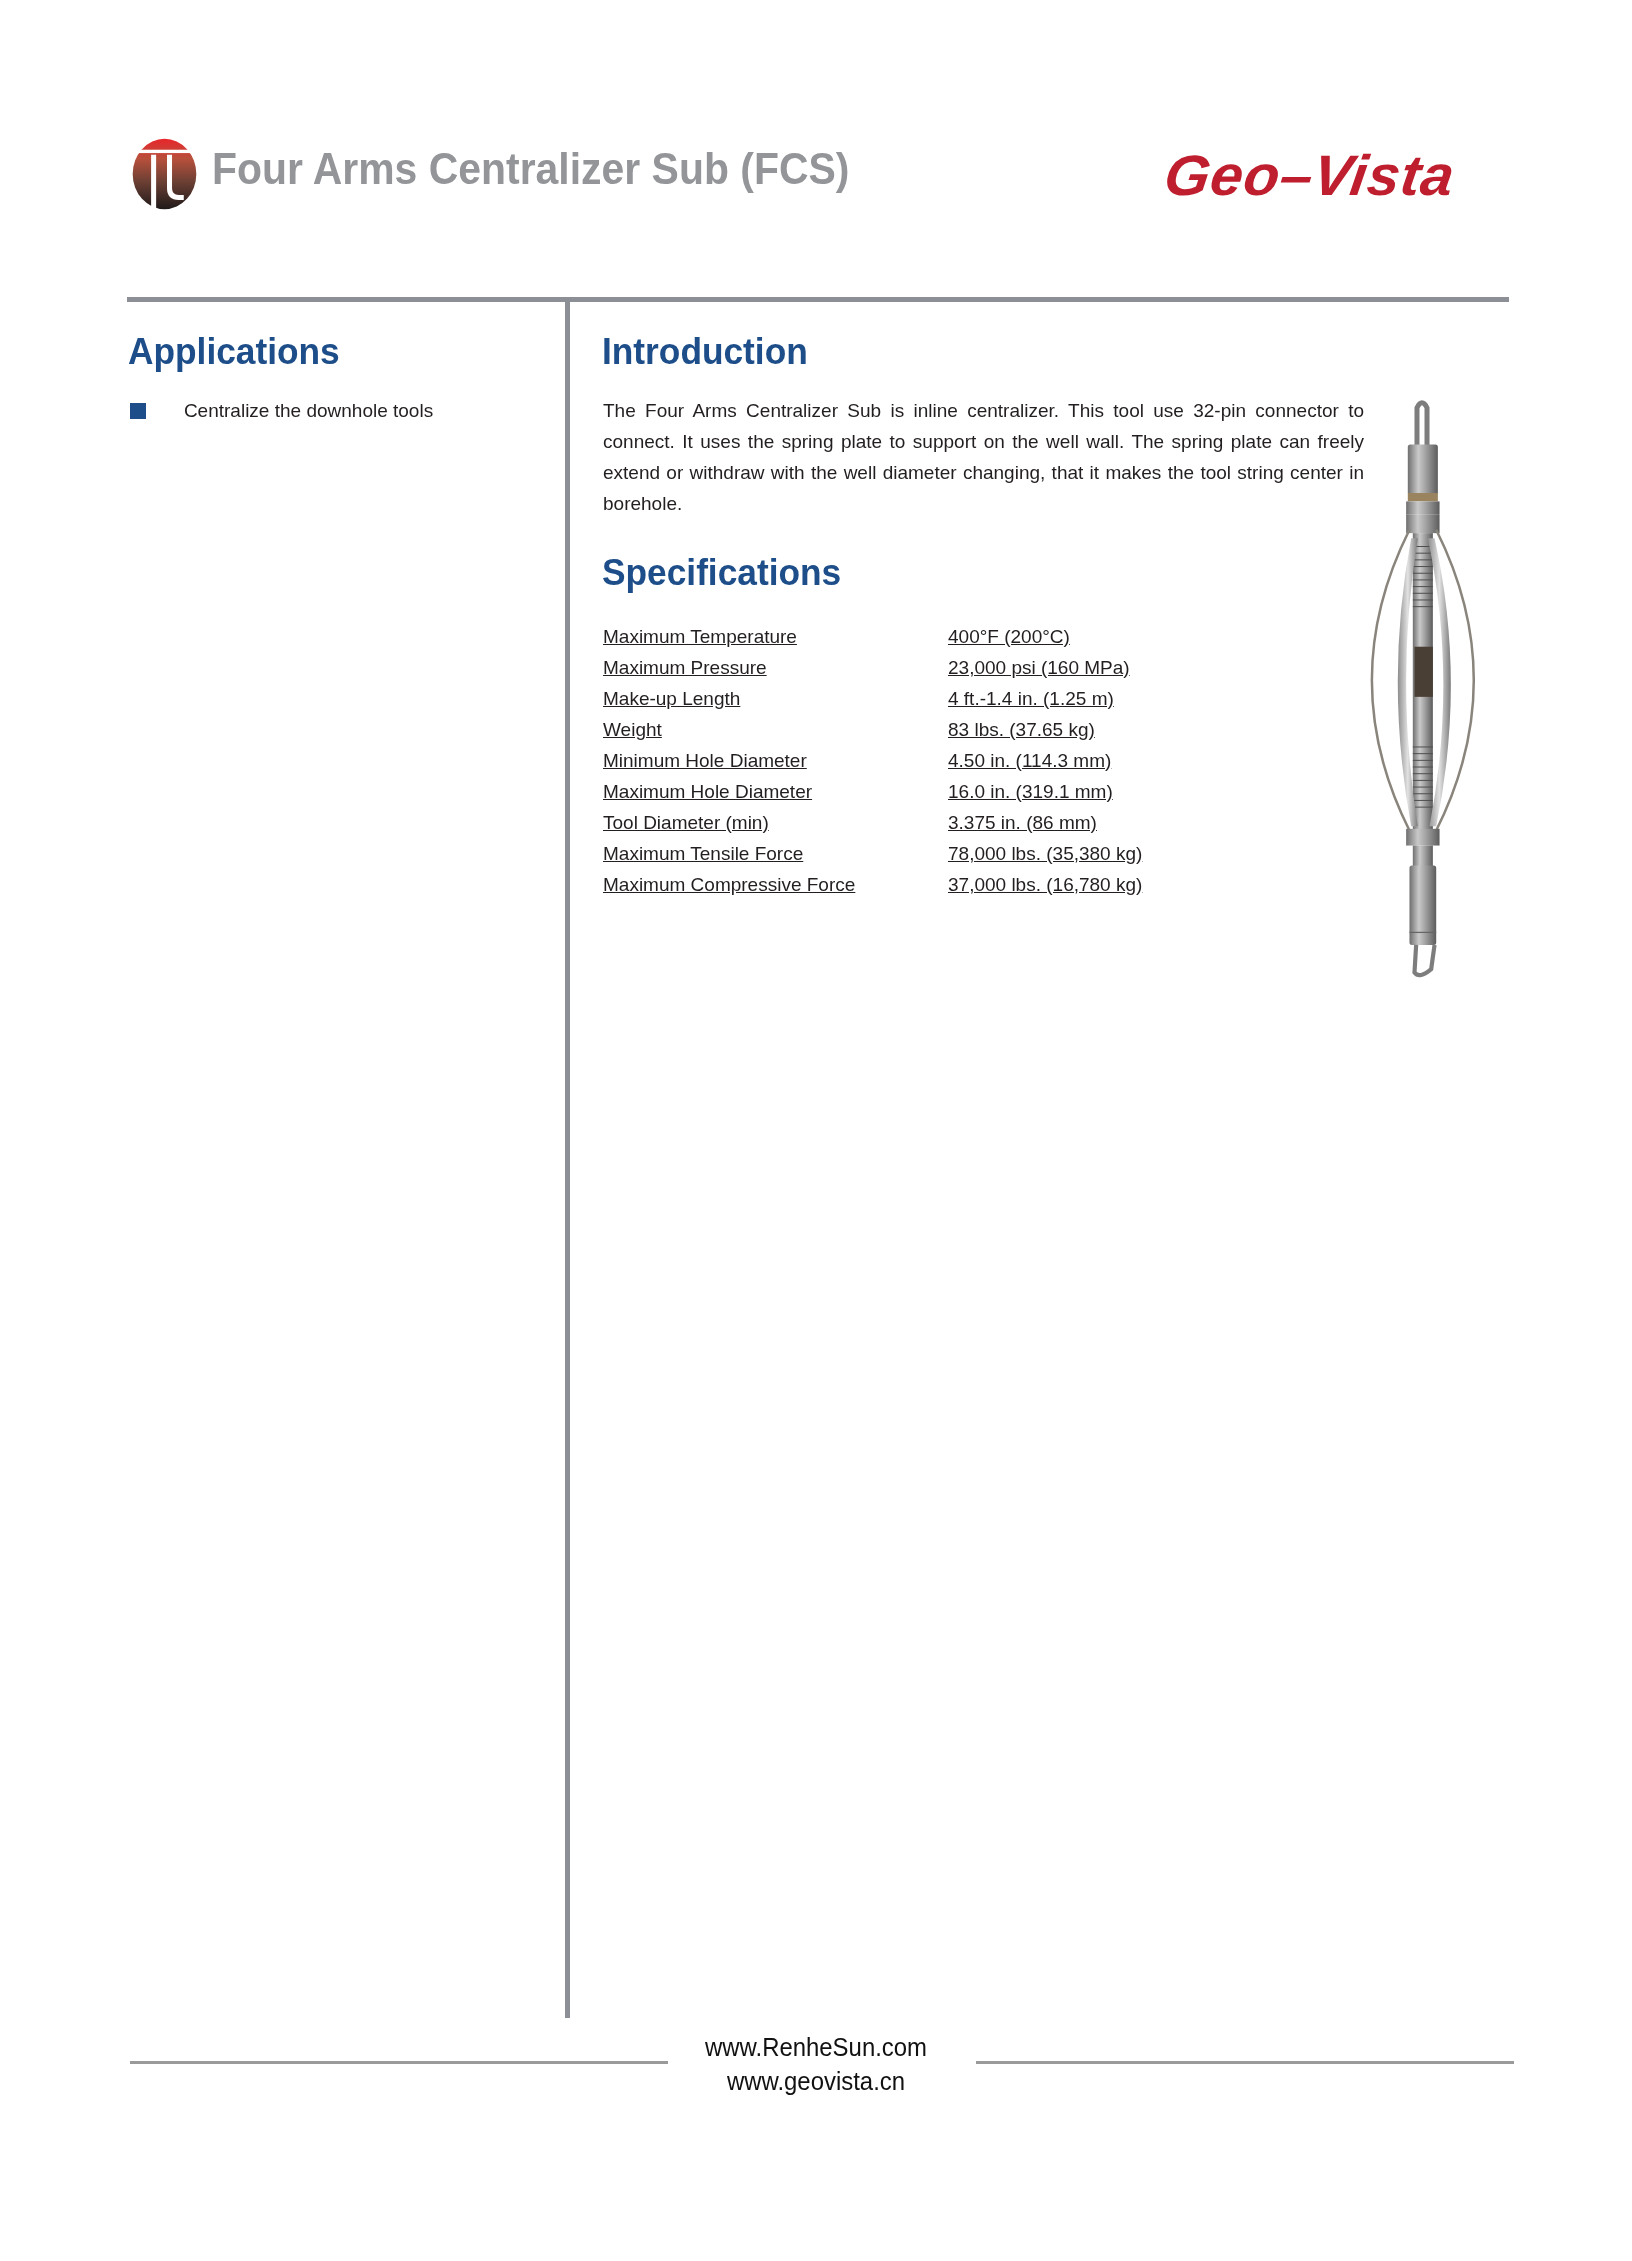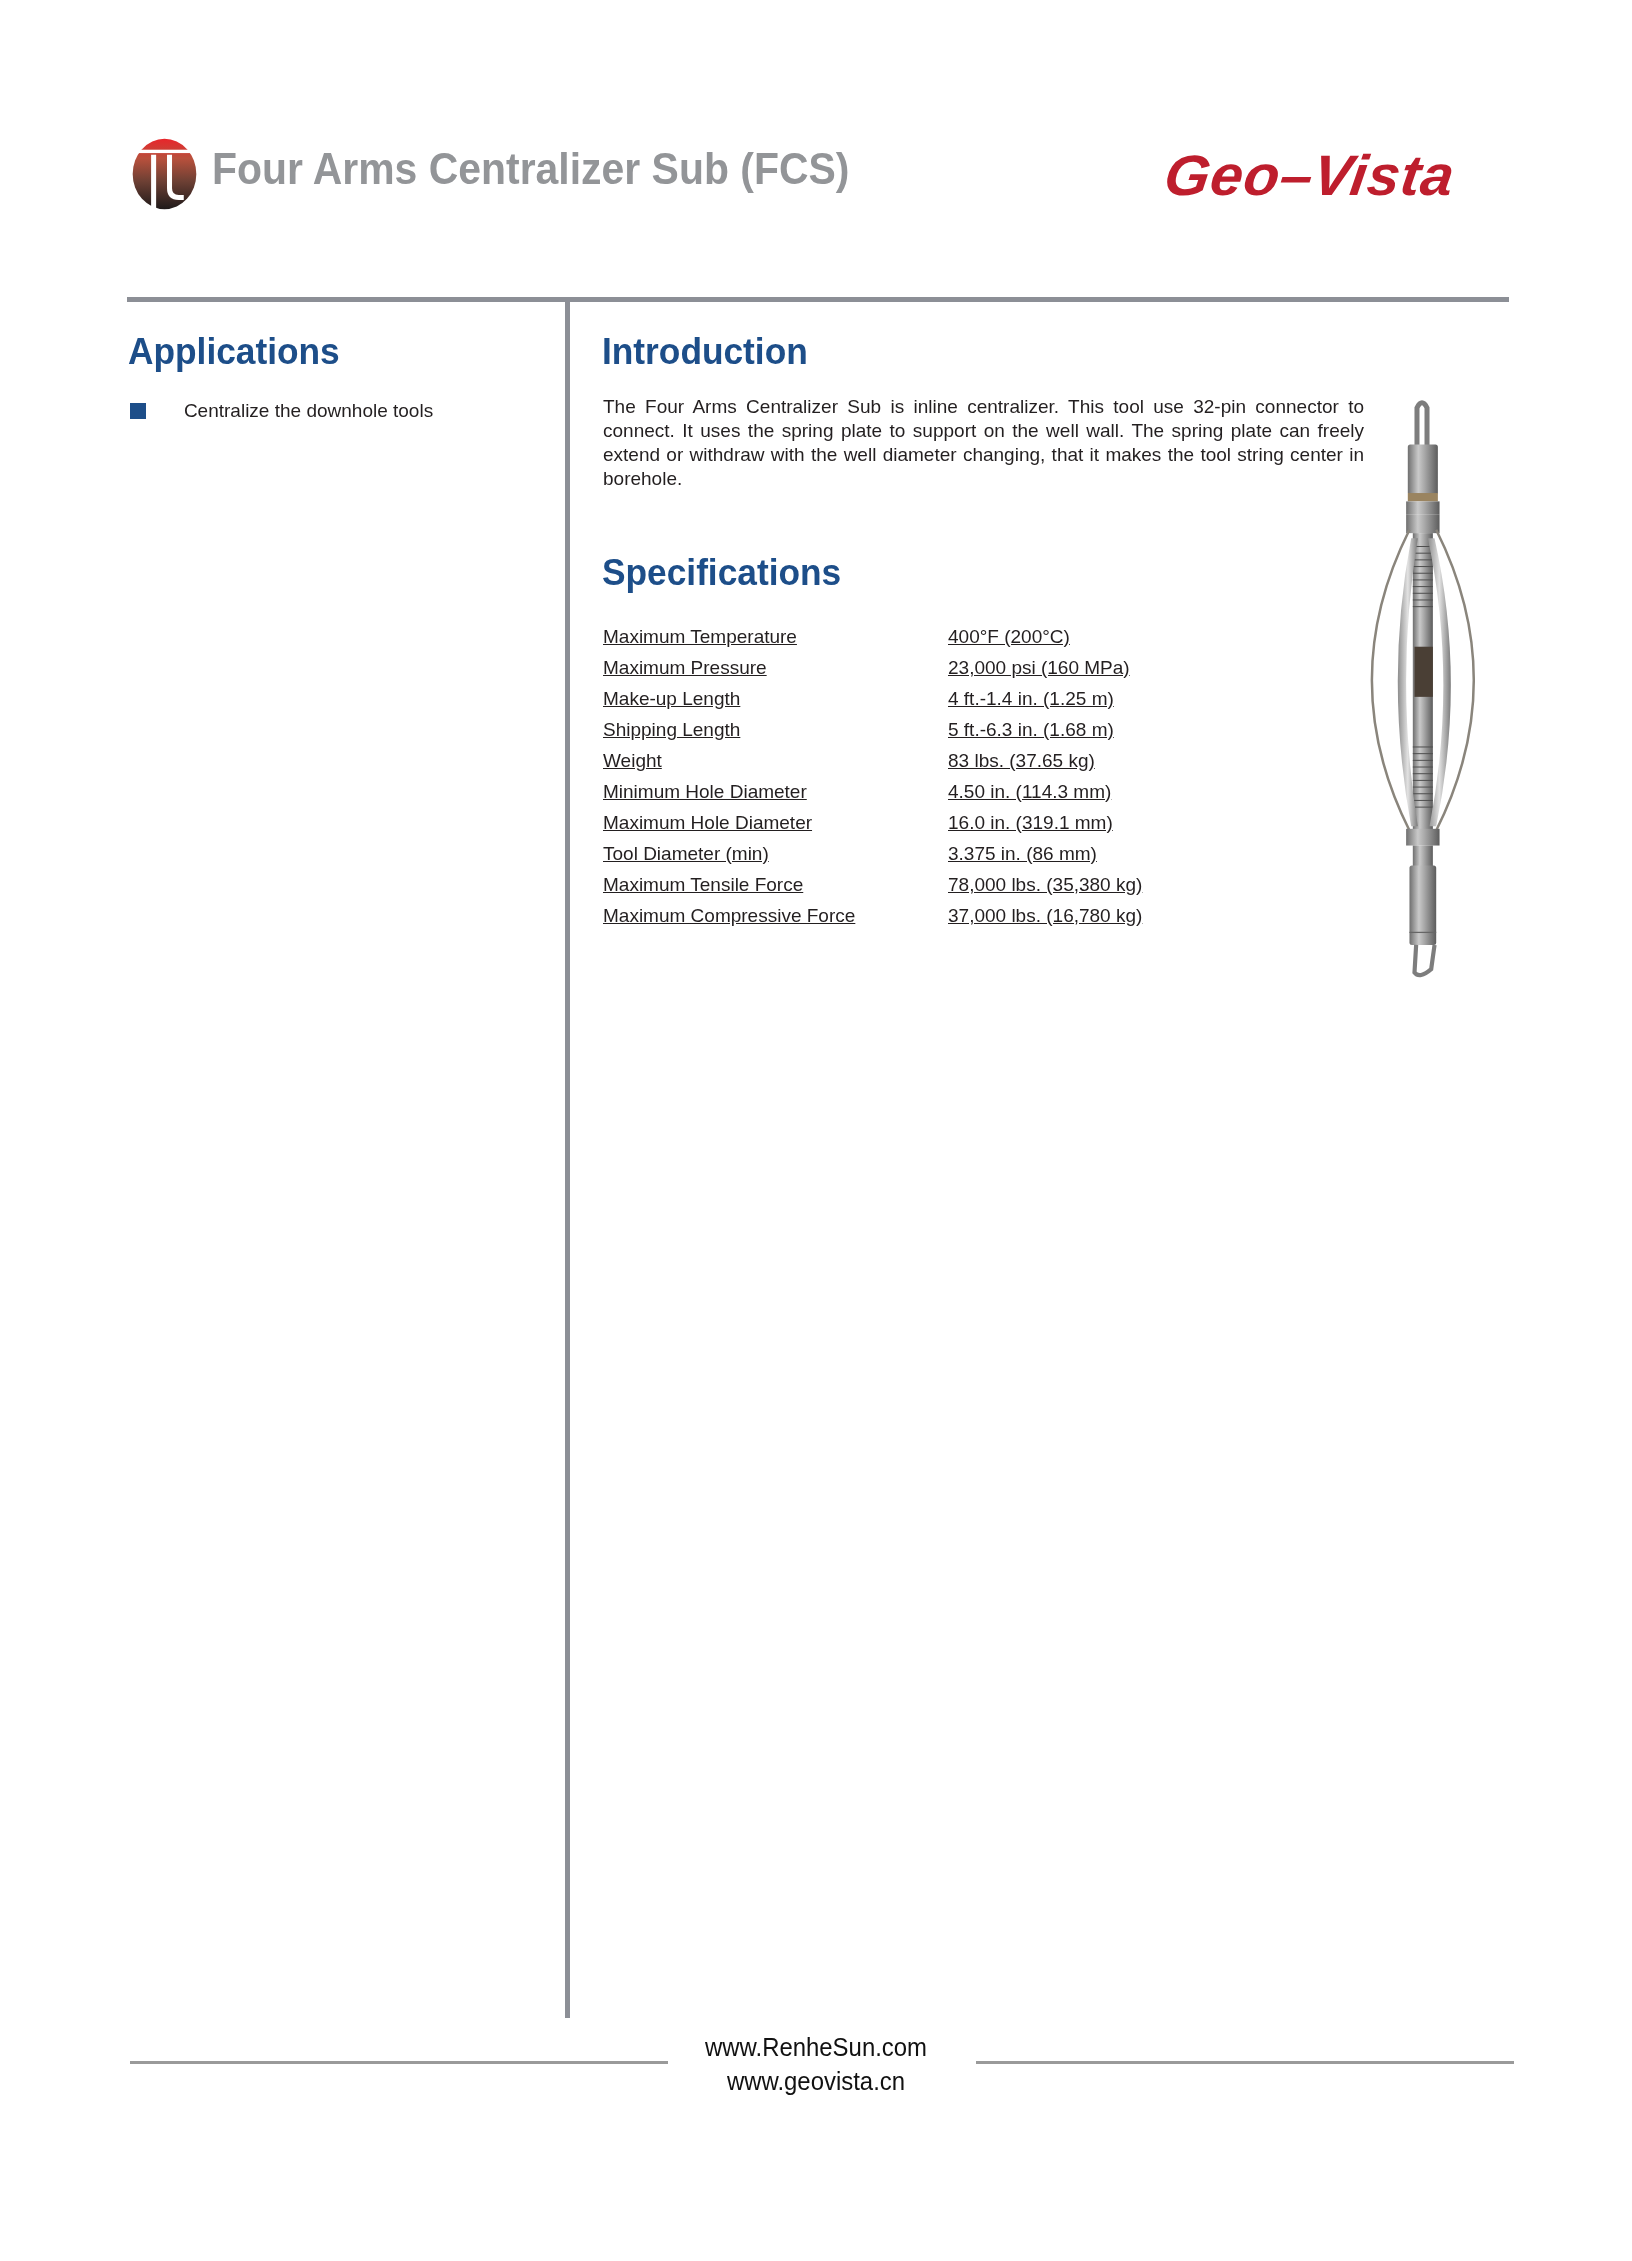--- a/index.html
+++ b/index.html
@@ -35,21 +35,21 @@
     #introduction-heading { left: 602px; top: 331px; }
     #specifications-heading { left: 602px; top: 552px; }
 
     
     #applications-list { left: 130px; top: 397px; margin: 0; padding: 0; list-style: none; }
     .app-item { display: flex; align-items: center; font-size: 19px; color: #231f20; height: 27px; gap: 32px; }
     .bullet { width: 16px; height: 16px; background: #1d4e89; margin-right: 5.9px; display: inline-block; }
 
     
     #intro-text {
-      left: 603px; top: 395px; width: 761px; font-size: 19px; line-height: 24px;
+      left: 603px; top: 395px; width: 761px; font-size: 19px; line-height: 31px;
       text-align: justify; color: #231f20; margin: 0;
     }
 
     
     #spec-table { left: 603px; top: 621px; border-collapse: collapse; }
     #spec-table td { font-size: 19px; color: #231f20; padding: 0; height: 31px; white-space: nowrap; vertical-align: middle; text-decoration: underline; }
     #spec-table td.label { width: 345px; }
 
     
     #tool-image { left: 1351px; top: 396px; width: 142px; height: 585px; }
@@ -110,24 +110,20 @@
         <td class="label">Maximum Temperature</td>
         <td> 400°F (200°C)</td>
       </tr>
     <tr>
         <td class="label">Maximum Pressure</td>
         <td>23,000 psi (160 MPa)</td>
       </tr>
     <tr>
         <td class="label">Make-up Length</td>
         <td>4 ft.-1.4 in. (1.25 m)</td>
-      </tr>
-    <tr>
-        <td class="label">Shipping Length</td>
-        <td>5 ft.-6.3 in. (1.68 m)</td>
       </tr>
     <tr>
         <td class="label">Weight</td>
         <td>83 lbs. (37.65 kg)</td>
       </tr>
     <tr>
         <td class="label">Minimum Hole Diameter</td>
         <td>4.50 in. (114.3 mm)</td>
       </tr>
     <tr>

